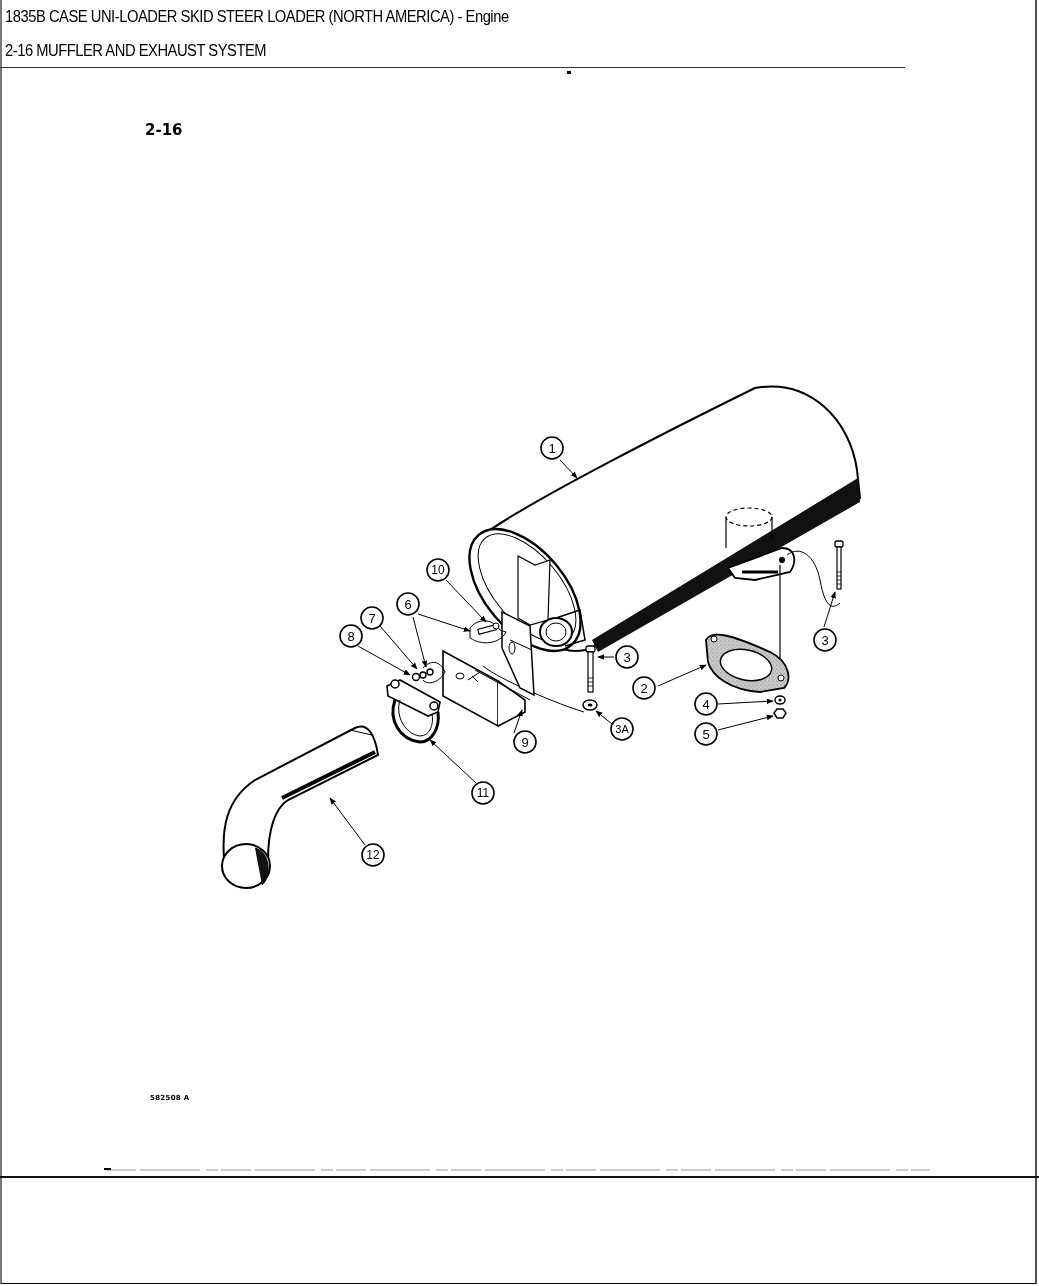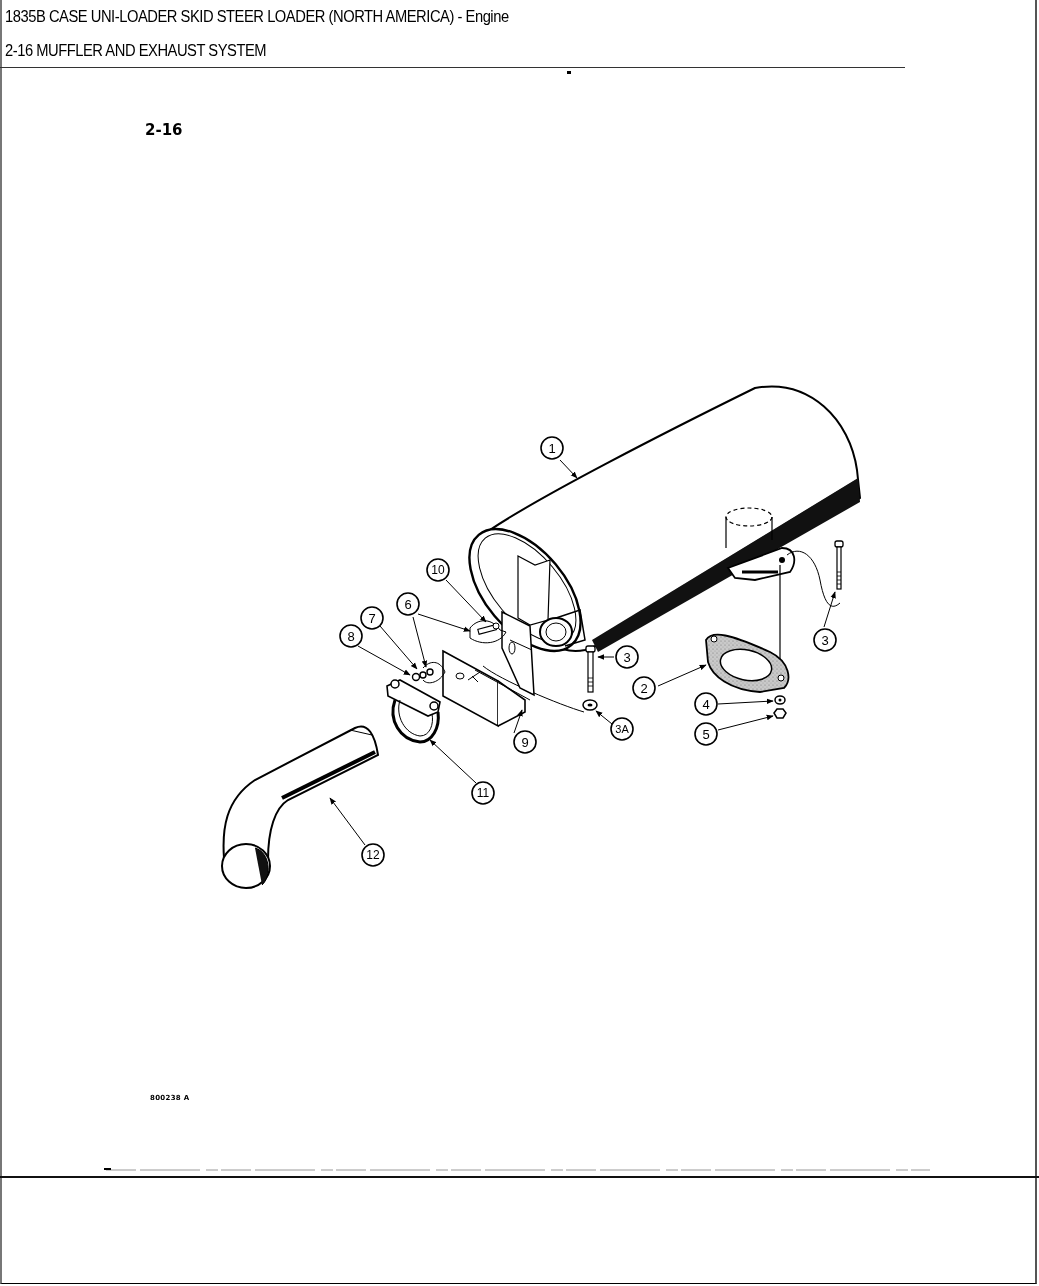--- a/index.html
+++ b/index.html
@@ -24,21 +24,21 @@
 <div class="frame"></div>
 
 <div class="header">
   <div class="title-line" id="title1">1835B CASE UNI-LOADER SKID STEER LOADER (NORTH AMERICA) - Engine</div>
   <div class="title-line" id="title2">2-16 MUFFLER AND EXHAUST SYSTEM</div>
 </div>
 
 <div class="diagram-area"></div>
 
 <div class="fig-no">2-16</div>
-<div class="img-code">800238 A</div>
+<div class="img-code">582508 A</div>
 
 <svg class="drawing" width="1039" height="1286" viewBox="0 0 1039 1286">
   <defs>
     <marker id="arr" viewBox="0 0 10 10" refX="9" refY="5" markerWidth="7" markerHeight="7" orient="auto">
       <path d="M0,1 L10,5 L0,9 z" fill="#000"></path>
     </marker>
     <pattern id="speckle" width="4" height="4" patternUnits="userSpaceOnUse">
       <rect width="4" height="4" fill="#c9c9c9"></rect>
       <circle cx="1" cy="1" r="0.6" fill="#777"></circle>
       <circle cx="3" cy="3" r="0.5" fill="#999"></circle>

